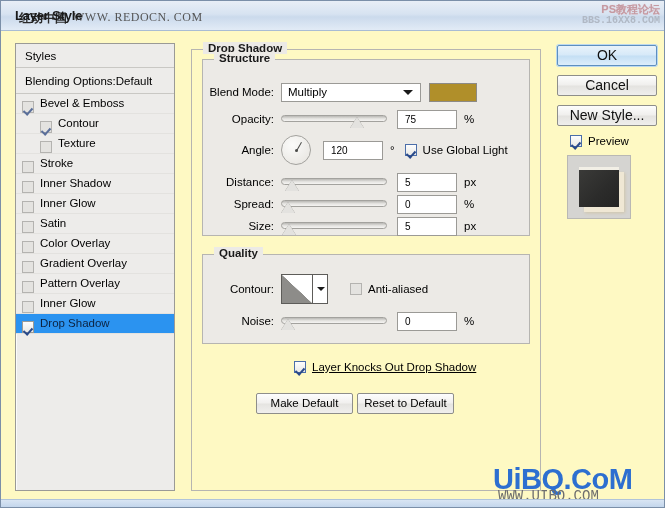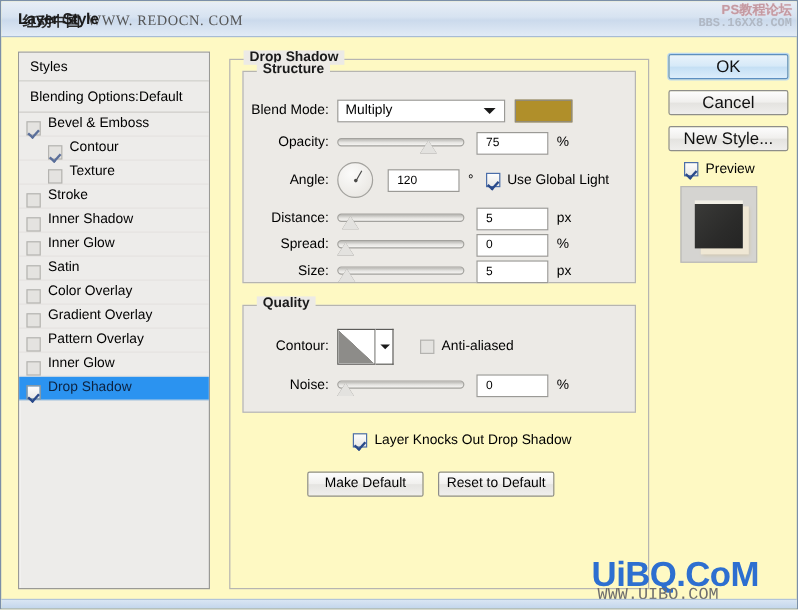--- a/index.html
+++ b/index.html
@@ -285,30 +285,30 @@
     border-left: 4px solid transparent;
     border-right: 4px solid transparent;
     border-top: 4px solid #1a1a1a;
   }
 
   .checkrow { display: flex; align-items: center; }
   .checkrow .lbl { margin-left: 6px; font-size: 11.5px; white-space: nowrap; }
 
   .bottom-btns {
     position: absolute; left: 65px; top: 352px;
-    display: flex; gap: 12px;
+    display: flex; gap: 4px;
   }
   .btn-wide {
     width: 97px; height: 21px; line-height: 19px;
     text-align: center; font-size: 11.5px;
     border: 1px solid #8e8e8a; border-radius: 2px;
     background: linear-gradient(to bottom, #fdfdfd 0%, #f1f0ee 48%, #e5e4e1 52%, #f0efed 100%);
     cursor: default;
   }
-  #knockout-row { position: absolute; left: 103px; top: 320px; }
+  #knockout-row { position: absolute; left: 103px; top: 320px; text-decoration: underline; }
 
   
   #wm-bottom {
     position: absolute; left: 492px; top: 462px;
     font-size: 29px; font-weight: bold;
     color: #2d6fd0;
     letter-spacing: -0.5px;
     white-space: nowrap;
   }
   #wm-bottom-sub {

